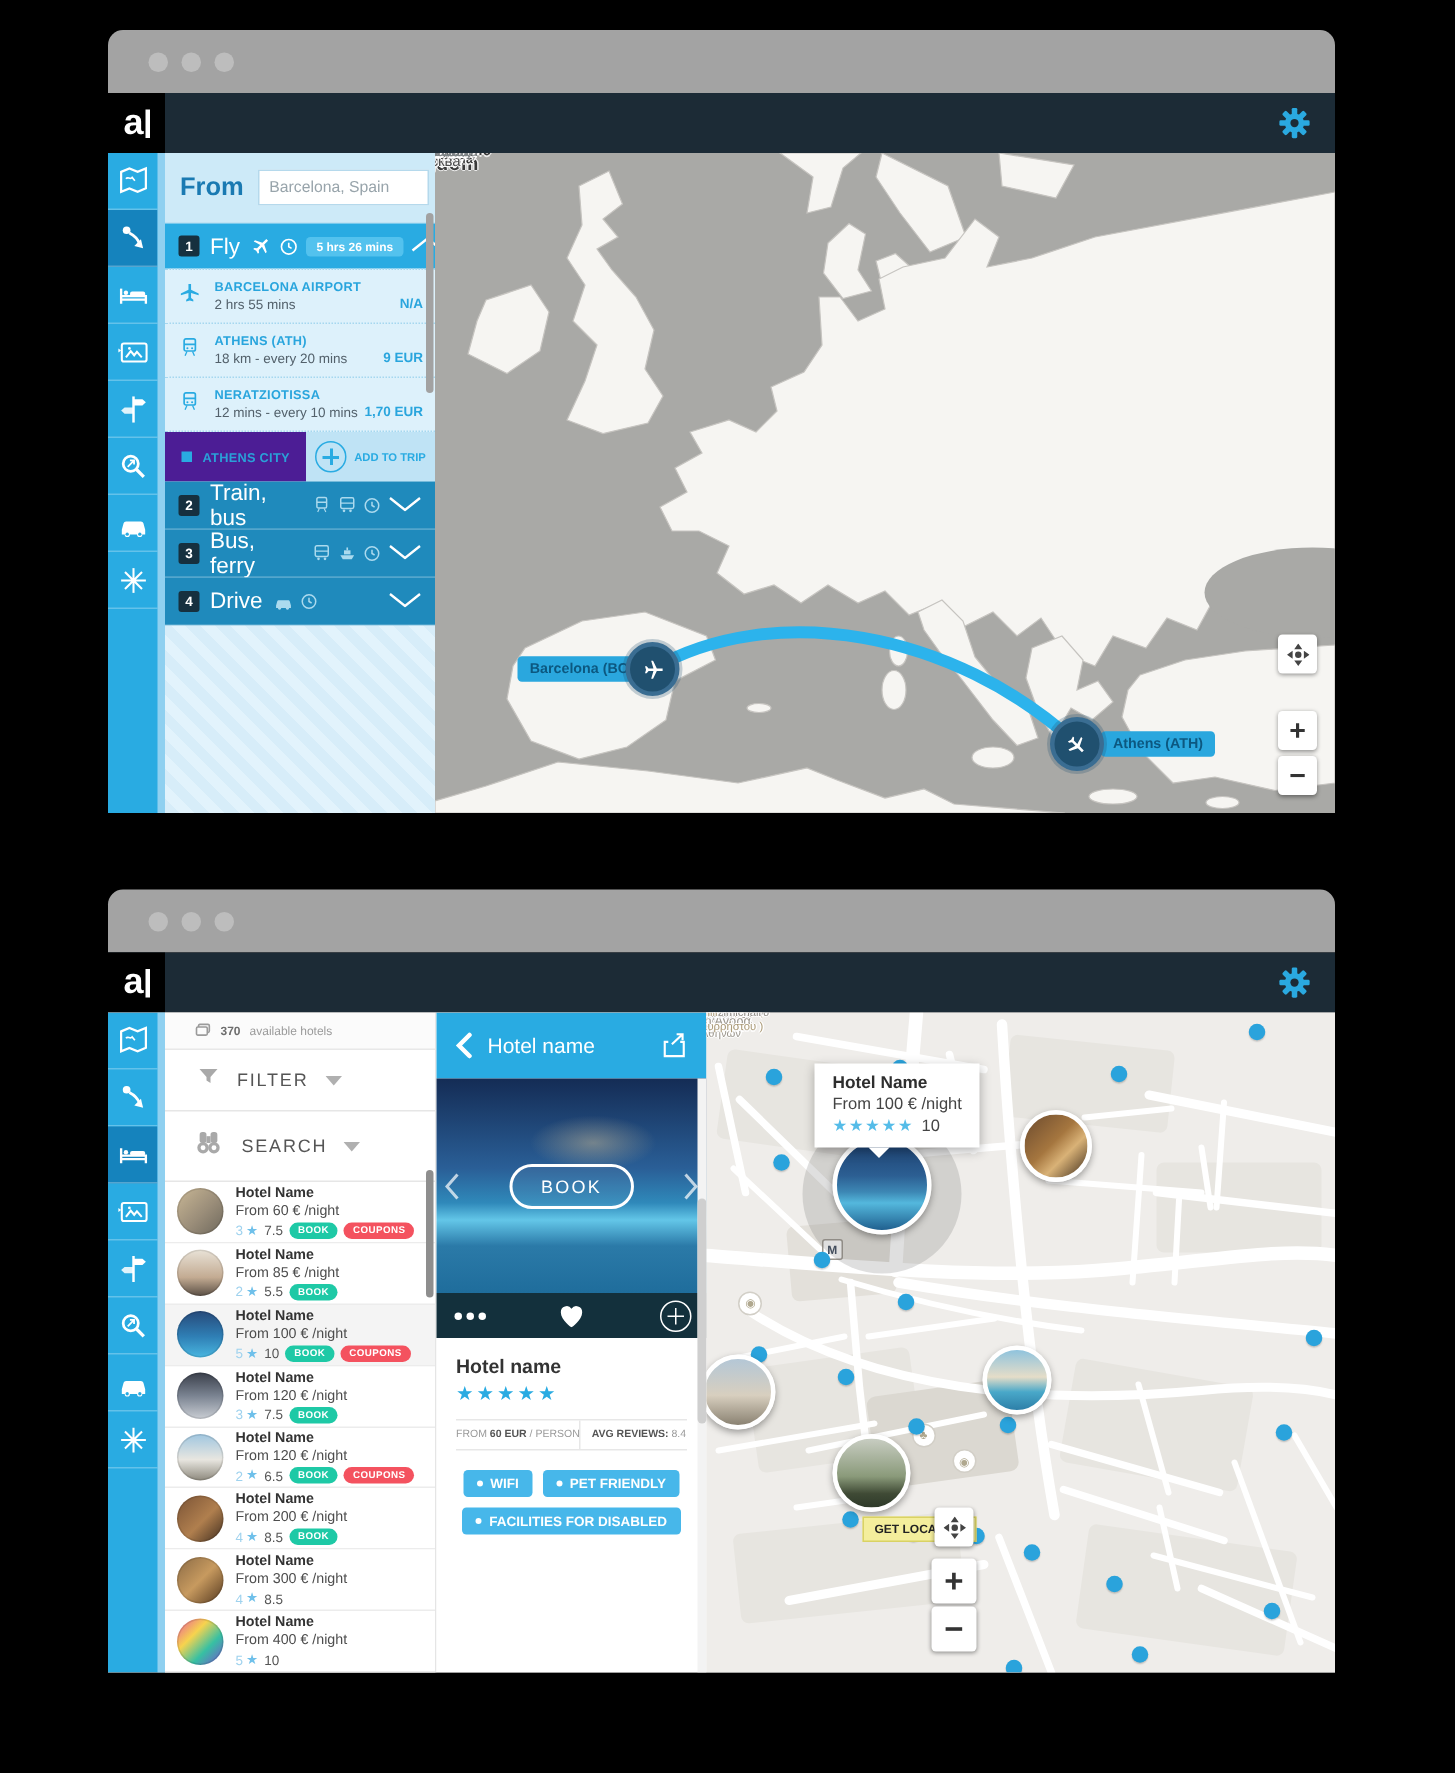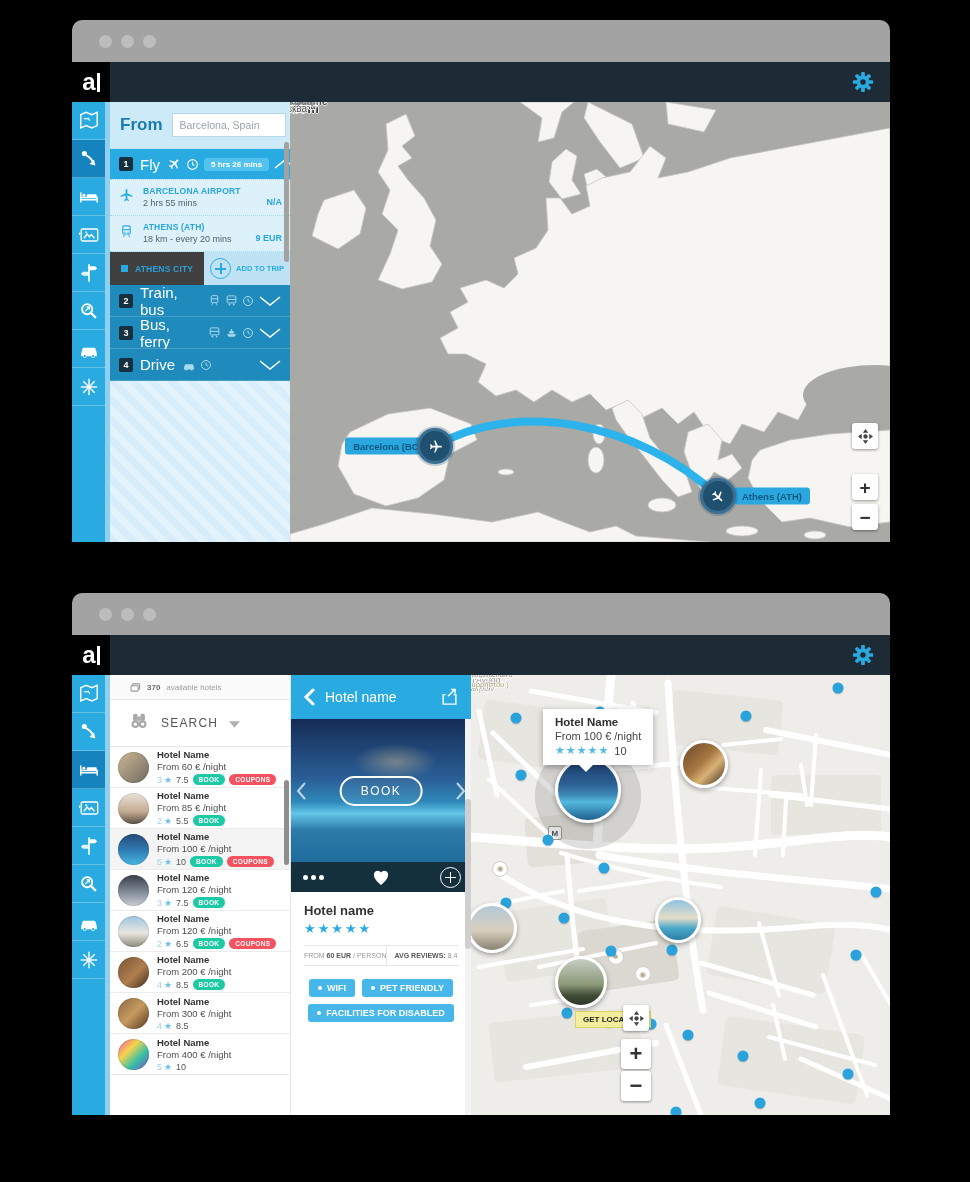--- a/index.html
+++ b/index.html
@@ -28,21 +28,21 @@
   .flylabel{font-size:15px;margin:0 2px;}
   .durpill{background:#53c2ee;font-size:8px;font-weight:bold;padding:2px 7px;border-radius:3px;white-space:nowrap;}
   .chevright{margin-left:auto;}
   .seglist{border-top:1px dotted #a5d7ef;flex:none;}
   .seg{position:relative;padding:6px 8px 7px 33px;border-bottom:1px dotted #a5d7ef;}
   .segicon{position:absolute;left:9px;top:8px;color:#29abe2;}
   .segname{font-size:8.5px;font-weight:bold;color:#29a5dd;letter-spacing:.2px;}
   .segdetail{font-size:9px;color:#53616b;margin-top:2px;}
   .segprice{position:absolute;right:8px;bottom:8px;font-size:9px;font-weight:bold;color:#29a5dd;}
   .destrow{height:33px;display:flex;flex:none;}
-  .destleft{flex:1;background:#404040;display:flex;align-items:center;gap:7px;padding-left:11px;}
+  .destleft{flex:1;background:#4c1d95;display:flex;align-items:center;gap:7px;padding-left:11px;}
   .destbullet{width:7px;height:7px;background:#29abe2;}
   .destname{font-size:8.5px;font-weight:bold;color:#2aa0d8;letter-spacing:.2px;}
   .destright{width:86px;background:#bfe3f5;display:flex;align-items:center;gap:5px;justify-content:center;cursor:pointer;}
   .pluscirc{width:19px;height:19px;border:1.5px solid #29abe2;border-radius:50%;position:relative;flex:none;}
   .pluscirc:before,.pluscirc:after{content:"";position:absolute;background:#29abe2;}
   .pluscirc:before{left:4px;right:4px;top:8.5px;height:2px;}
   .pluscirc:after{top:4px;bottom:4px;left:8.5px;width:2px;}
   .addlabel{font-size:7.5px;font-weight:bold;color:#29abe2;}
   .secrow{height:31px;background:#1f8abc;display:flex;align-items:center;gap:5px;padding:0 9px;color:#fff;border-bottom:1px solid rgba(255,255,255,.18);flex:none;cursor:pointer;}
   .seclabel{font-size:15px;margin:0 2px;}
@@ -287,20 +287,32 @@
                 <rect x="6" y="3" width="12" height="13" rx="2"></rect>
                 <line x1="6" y1="9" x2="18" y2="9"></line>
                 <circle cx="9.5" cy="13" r="1.1" fill="#29abe2" stroke="none"></circle>
                 <circle cx="14.5" cy="13" r="1.1" fill="#29abe2" stroke="none"></circle>
                 <path d="M9 16.5 L7 21 M15 16.5 L17 21" stroke-width="1.4"></path>
               </svg></span>
           <div class="segname">ATHENS (ATH)</div>
           <div class="segdetail">18 km - every 20 mins</div>
           <div class="segprice">9 EUR</div>
         </div>
+        <div class="seg">
+          <span class="segicon"><svg width="15" height="15" viewBox="0 0 24 24" fill="none" stroke="#29abe2" stroke-width="1.8">
+                <rect x="6" y="3" width="12" height="13" rx="2"></rect>
+                <line x1="6" y1="9" x2="18" y2="9"></line>
+                <circle cx="9.5" cy="13" r="1.1" fill="#29abe2" stroke="none"></circle>
+                <circle cx="14.5" cy="13" r="1.1" fill="#29abe2" stroke="none"></circle>
+                <path d="M9 16.5 L7 21 M15 16.5 L17 21" stroke-width="1.4"></path>
+              </svg></span>
+          <div class="segname">NERATZIOTISSA</div>
+          <div class="segdetail">12 mins - every 10 mins</div>
+          <div class="segprice">1,70 EUR</div>
+        </div>
       </div>
       <div class="destrow">
         <div class="destleft">
           <span class="destbullet"></span>
           <span class="destname">ATHENS CITY</span>
         </div>
         <div class="destright">
           <span class="pluscirc"></span>
           <span class="addlabel">ADD TO TRIP</span>
         </div>
@@ -631,20 +643,29 @@
 
     <div class="listcol">
       <div class="listhead">
         <span><svg width="11" height="9" viewBox="0 0 12 10" fill="none" stroke="#9b9b9b" stroke-width="1.2">
               <rect x="2.5" y="1" width="8" height="6" rx="1"></rect>
               <rect x="1" y="3" width="8" height="6" rx="1" fill="#fbfbfb"></rect>
             </svg></span>
         <span class="countnum">370</span>
         <span class="countnote">available hotels</span>
       </div>
+      <div class="filterrow">
+        <span><svg width="16" height="16" viewBox="0 0 24 24" fill="#a9a9a9">
+              <path d="M3 4 h18 l-7 8 v6 l-4 -2.5 v-3.5 Z"></path>
+            </svg></span>
+        <span class="rowlabel">FILTER</span>
+        <span><svg width="11" height="7" viewBox="0 0 12 7" fill="#b0b0b0">
+              <path d="M0 0 L12 0 L6 7 Z"></path>
+            </svg></span>
+      </div>
       <div class="searchrow">
         <span><svg width="22" height="20" viewBox="0 0 24 22" fill="#a9a9a9">
               <rect x="5.5" y="3" width="5" height="8" rx="2"></rect>
               <rect x="13.5" y="3" width="5" height="8" rx="2"></rect>
               <rect x="10.5" y="6" width="3" height="5"></rect>
               <circle cx="8" cy="14.5" r="4.2"></circle>
               <circle cx="16" cy="14.5" r="4.2"></circle>
               <circle cx="8" cy="14.5" r="1.8" fill="#fff"></circle>
               <circle cx="16" cy="14.5" r="1.8" fill="#fff"></circle>
             </svg></span>

